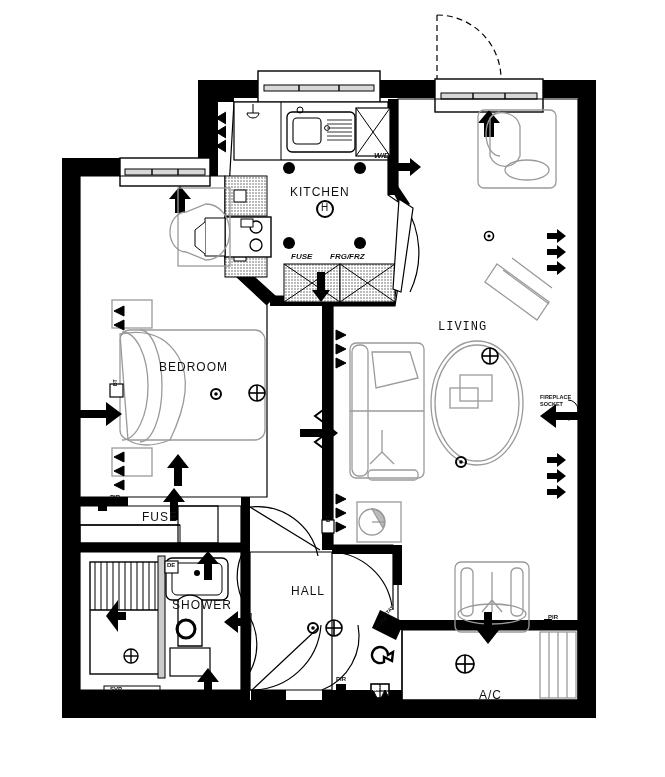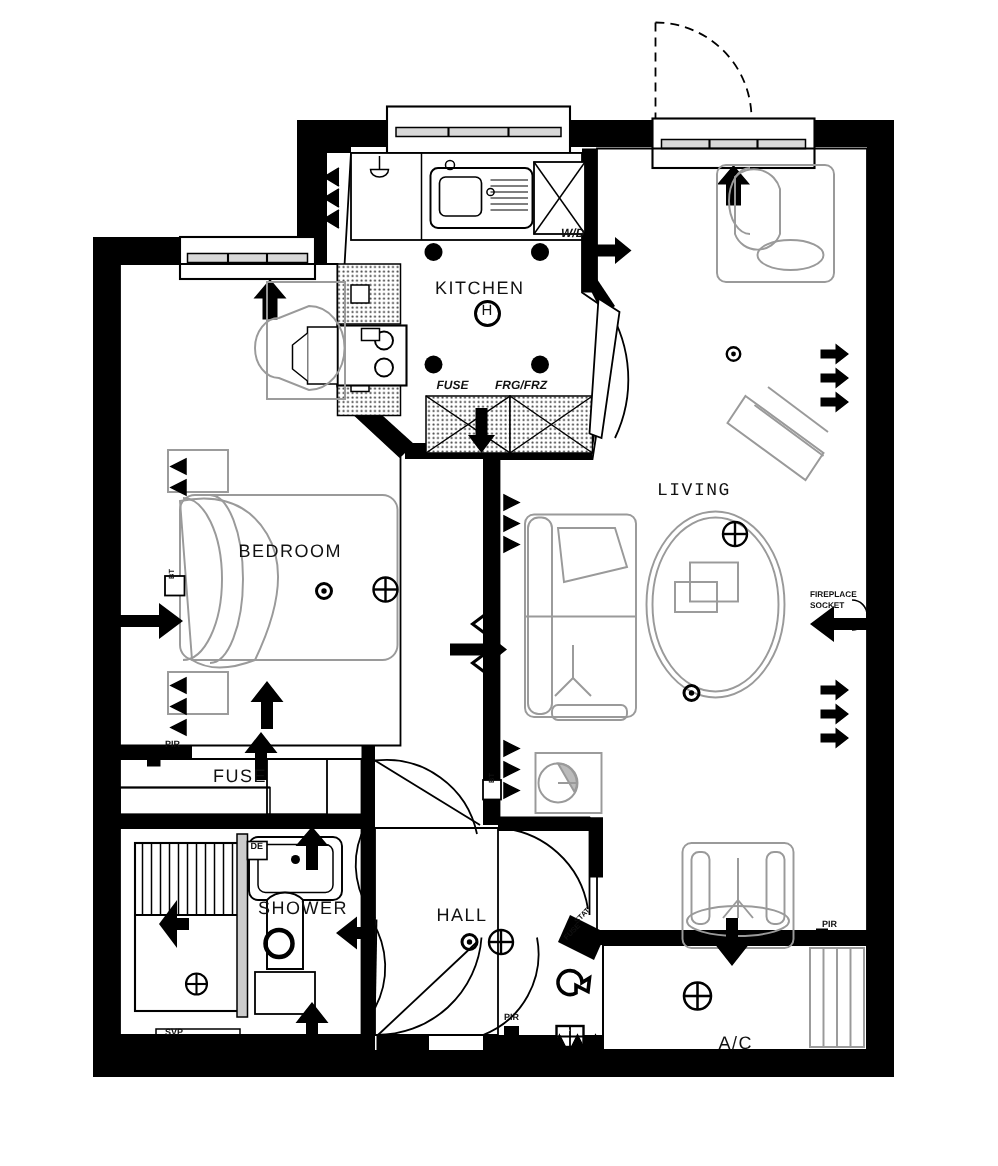--- a/index.html
+++ b/index.html
@@ -383,21 +383,21 @@
         <path d="M368,700 l5,-10 l5,10 Z M380,700 l5,-10 l5,10 Z M392,700 l5,-10 l5,10 Z"></path>
       </g>
       <rect x="544" y="619" width="8" height="9" fill="#000"></rect>
     </g>
 
   </svg>
 
   <div class="rlabel big" style="left:290px;top:185px;">KITCHEN</div>
   <div class="rlabel big" style="left:438px;top:320px;font-family:Liberation Mono, monospace;">LIVING</div>
   <div class="rlabel big" style="left:159px;top:360px;">BEDROOM</div>
-  <div class="rlabel big" style="left:291px;top:584px;margin-top:19px;">HALL</div>
+  <div class="rlabel big" style="left:291px;top:584px;">HALL</div>
   <div class="rlabel big" style="left:172px;top:598px;">SHOWER</div>
   <div class="rlabel big" style="left:142px;top:510px;">FUSE</div>
   <div class="rlabel big" style="left:479px;top:688px;">A/C</div>
 
   <div class="rlabel sm" style="left:291px;top:252px;">FUSE</div>
   <div class="rlabel sm" style="left:330px;top:252px;text-align:right;">FRG/FRZ</div>
   <div class="rlabel sm" style="left:374px;top:151px;">W/D</div>
 
   <div class="rlabel mid" style="left:321px;top:202px;font-size:10px;">H</div>
 

